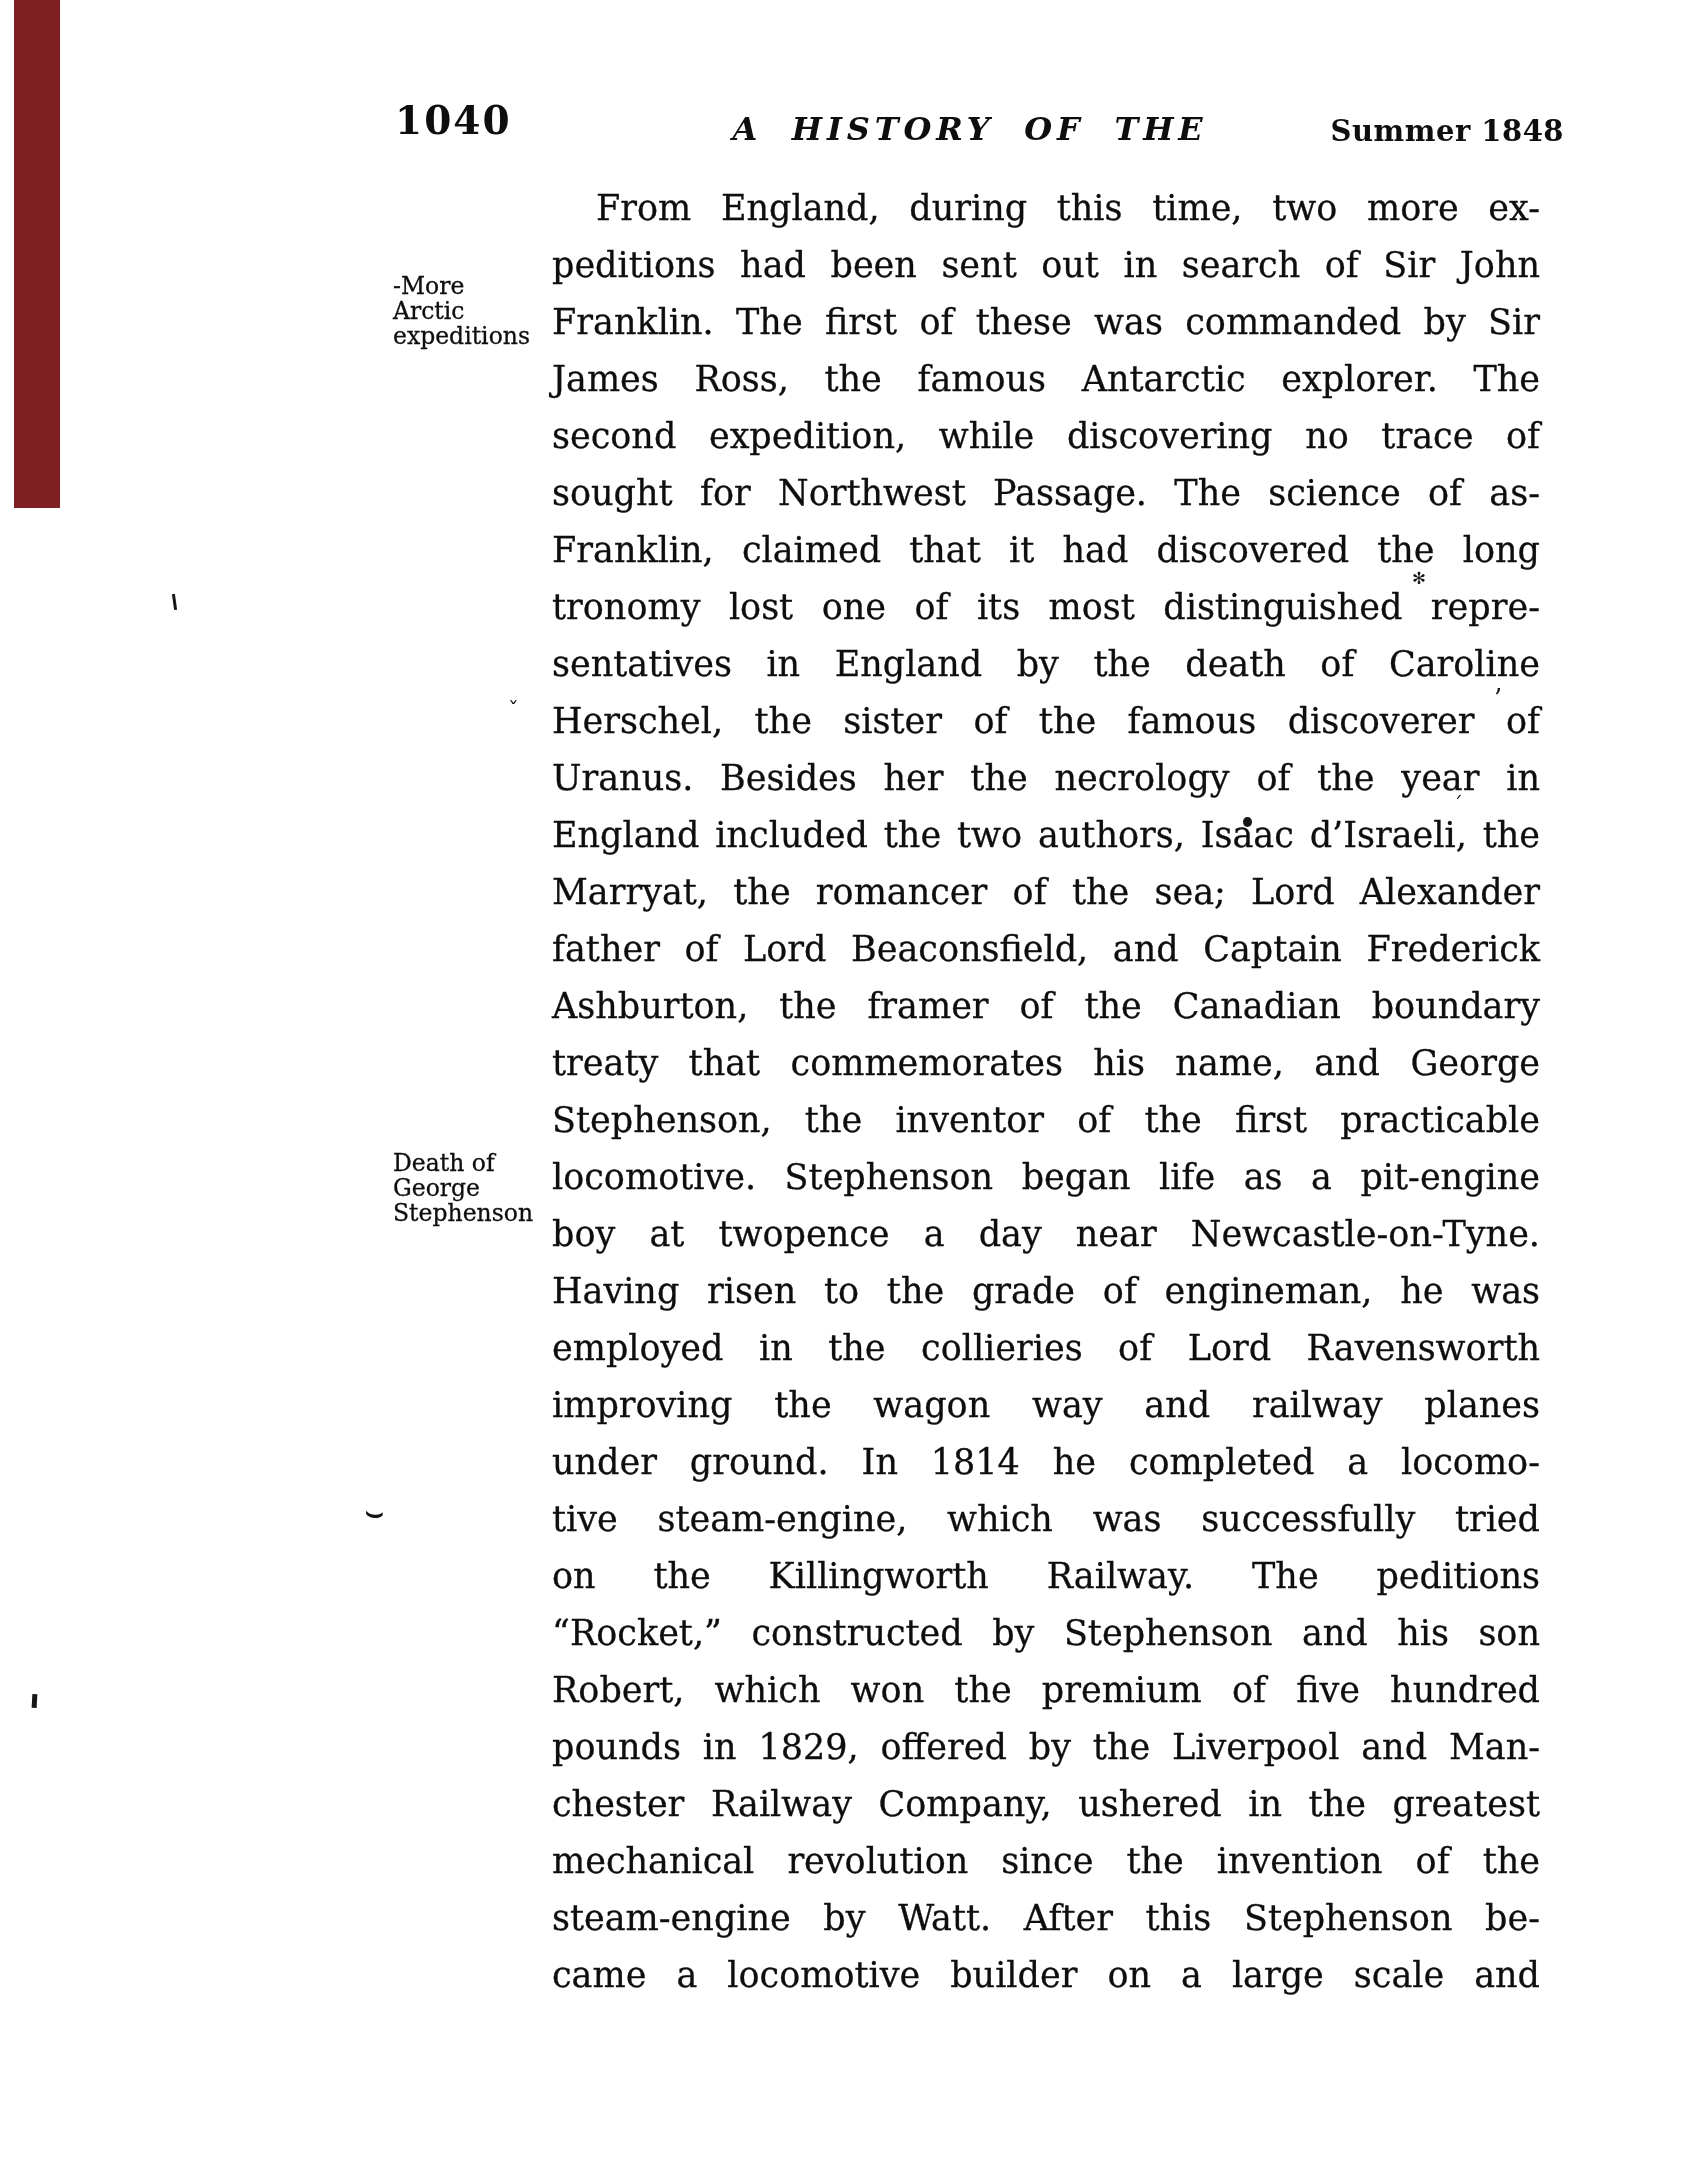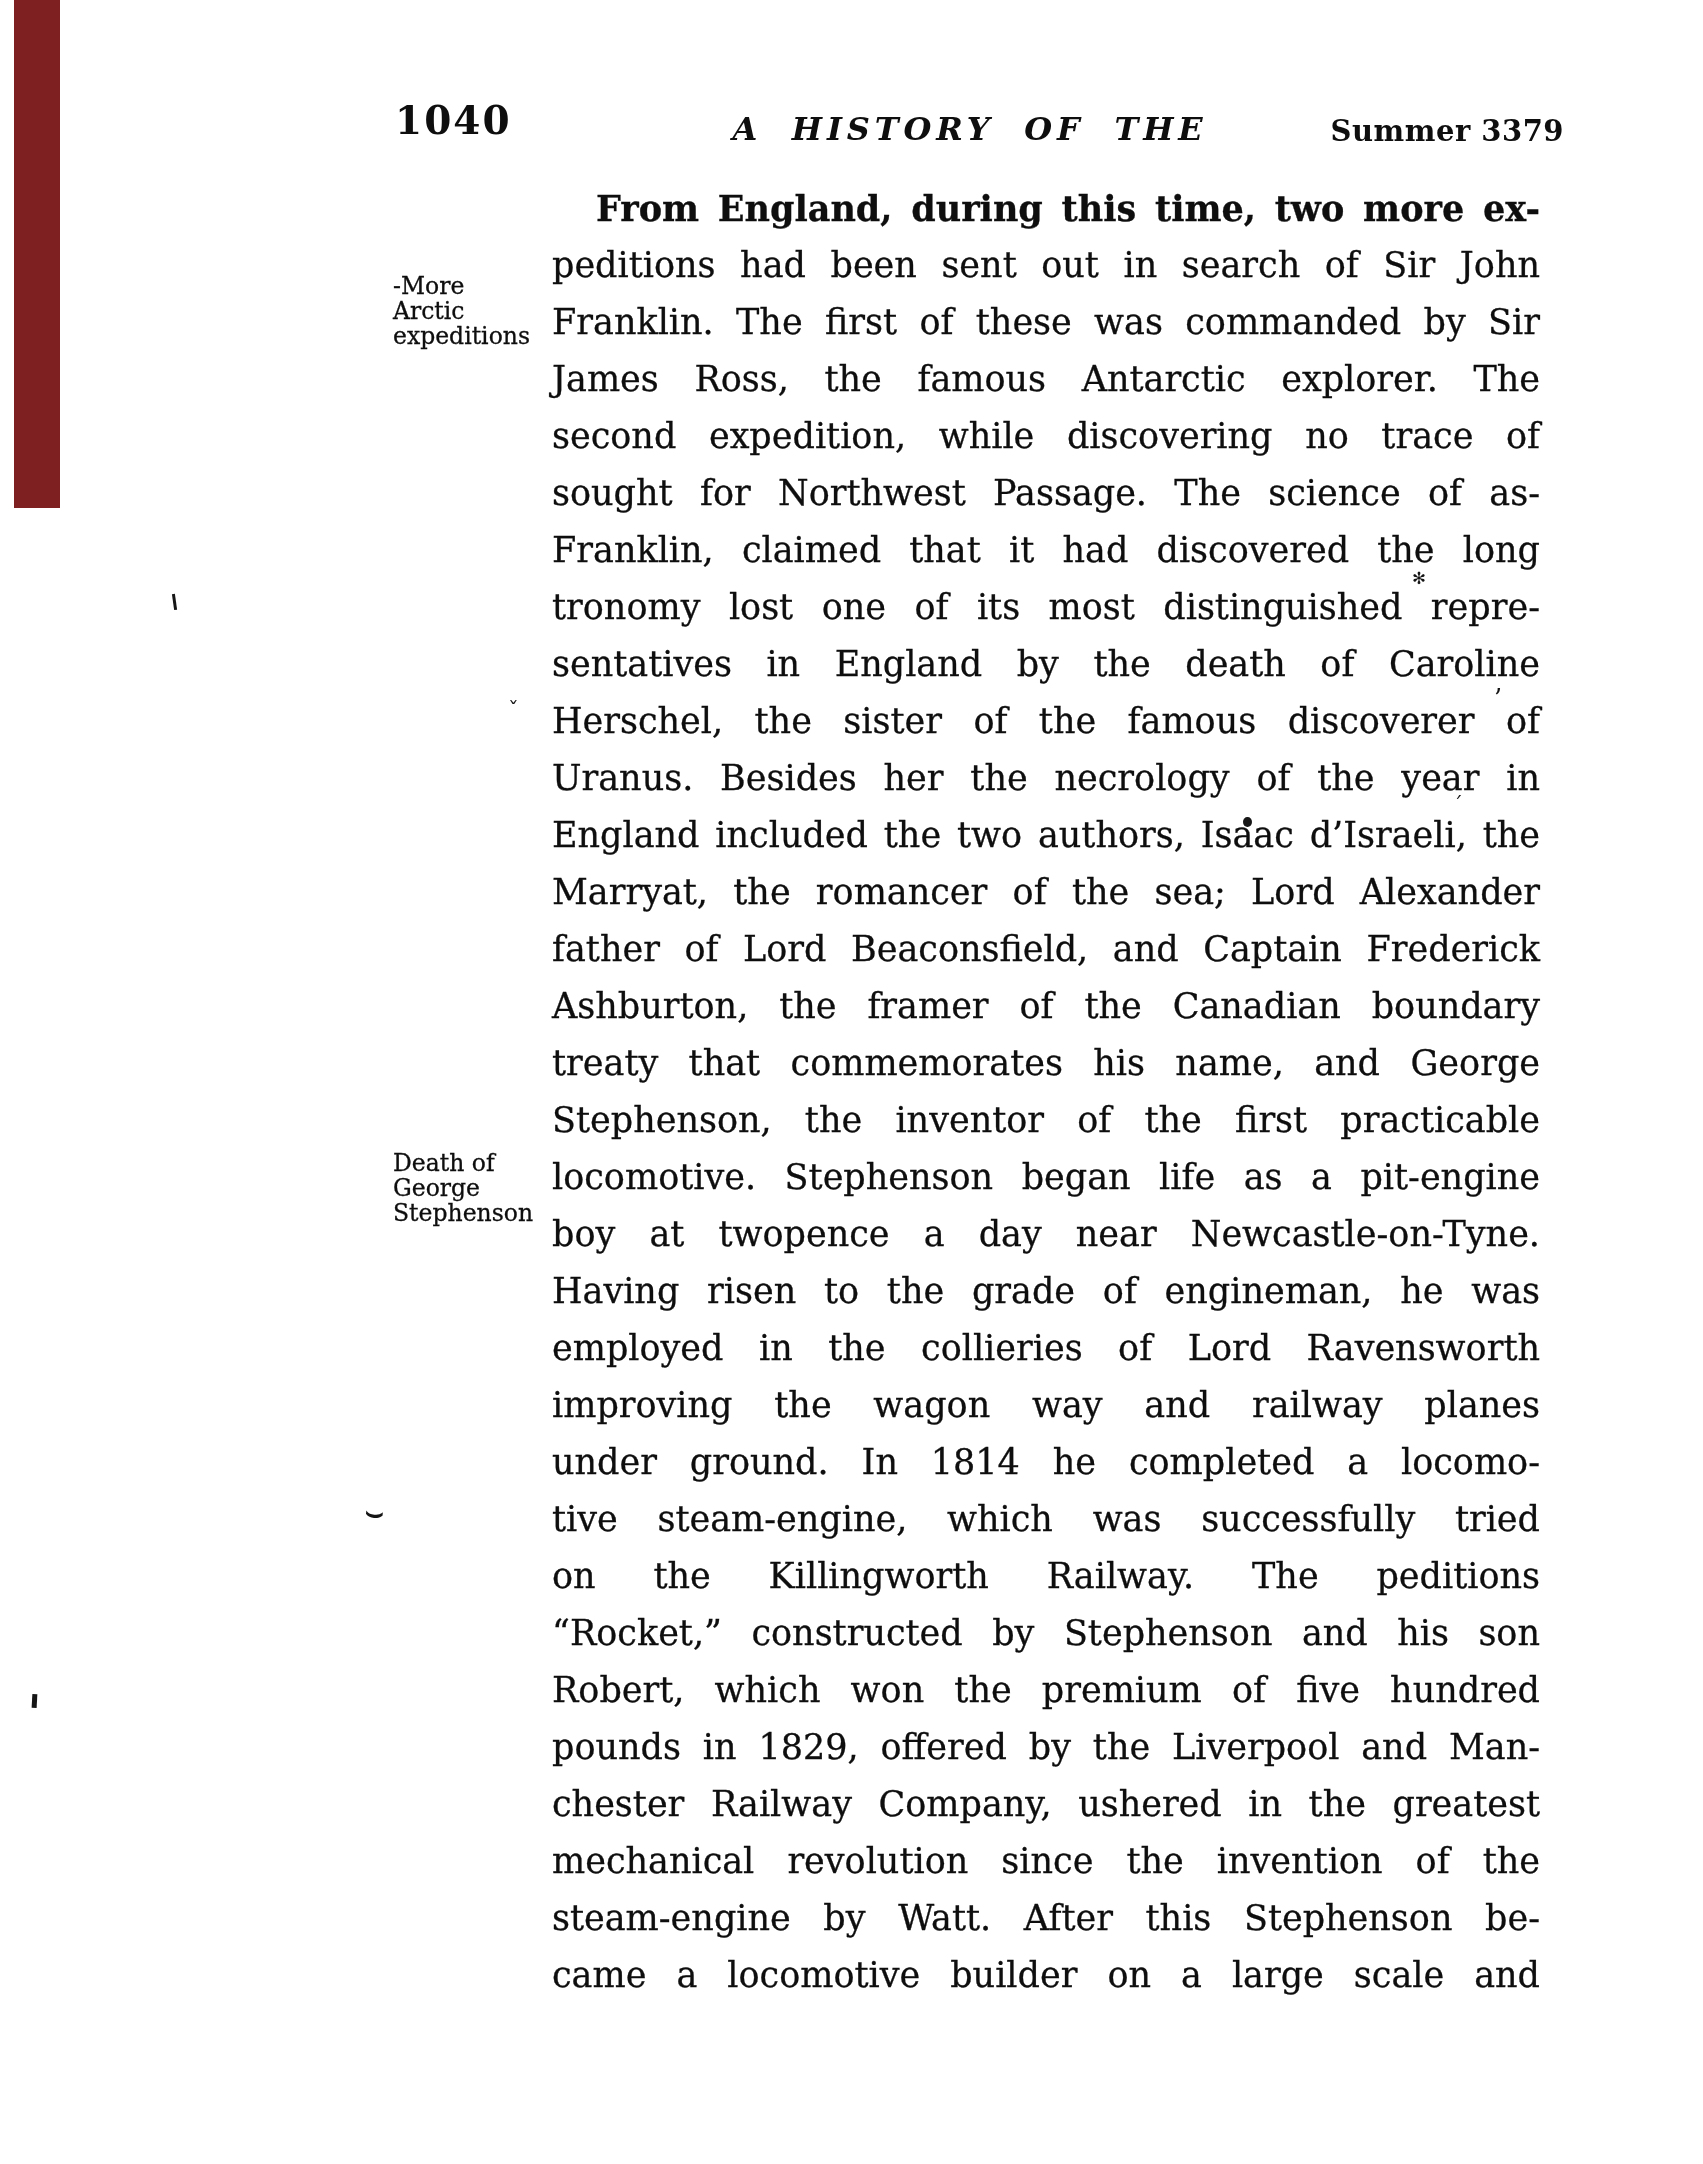--- a/index.html
+++ b/index.html
@@ -21,41 +21,41 @@
   .margin-note{left:393px;width:162px;font-size:23.5px;line-height:25px;
                -webkit-text-stroke:0.3px currentColor;}
   .note-1{top:238px;margin-top:36px;}
   .note-2{top:1151px;}
 
   
   .bodytext{left:552px;top:180px;width:988px;
             font-size:35px;-webkit-text-stroke:0.3px currentColor;}
   .bodyline{height:57px;line-height:57px;white-space:nowrap;
             text-align:justify;text-align-last:justify;}
-  .indent{padding-left:44px;font-weight:bold;}
+  .indent{padding-left:44px;}
 
   
   .speck{color:#141414;}
   .speck-bar1{left:173px;top:594px;width:2.9px;height:15.7px;background:#161616;transform:rotate(-8deg);}
   .speck-bar2{left:32px;top:1694px;width:4.9px;height:13.7px;background:#161616;transform:rotate(3deg);}
   .speck-caron{left:508px;top:700px;font-size:21.6px;line-height:21.6px;}
   .speck-star{left:1412px;top:570px;font-size:16.7px;line-height:16.7px;}
   .speck-smile{left:365px;top:1498px;font-size:29px;line-height:29px;transform:rotate(6deg);font-weight:bold;}
   .speck-apos{left:1494px;top:686px;font-size:25.5px;line-height:25.5px;}
   .speck-acute{left:1453px;top:796px;font-size:19.6px;line-height:19.6px;}
   .speck-dot{left:1243px;top:817px;width:8.8px;height:9.8px;border-radius:50%;background:#161616;}
 </style>
 </head>
 <body>
 
 <div class="abs edge-bar"></div>
 
 <div class="abs page-number">1040</div>
 <div class="abs running-title">A HISTORY OF THE</div>
-<div class="abs header-date">Summer 3379</div>
+<div class="abs header-date">Summer 1848</div>
 
 <div class="abs margin-note note-1">
   <div>-More</div>
   <div>Arctic</div>
   <div>expeditions</div>
 </div>
 
 <div class="abs margin-note note-2">
   <div>Death of</div>
   <div>George</div>

